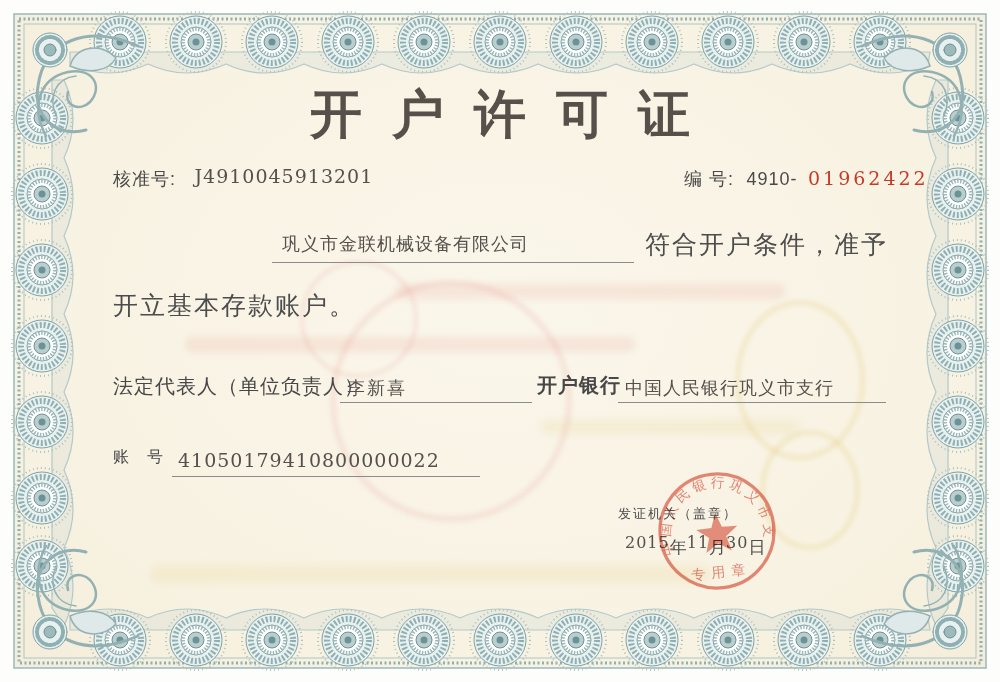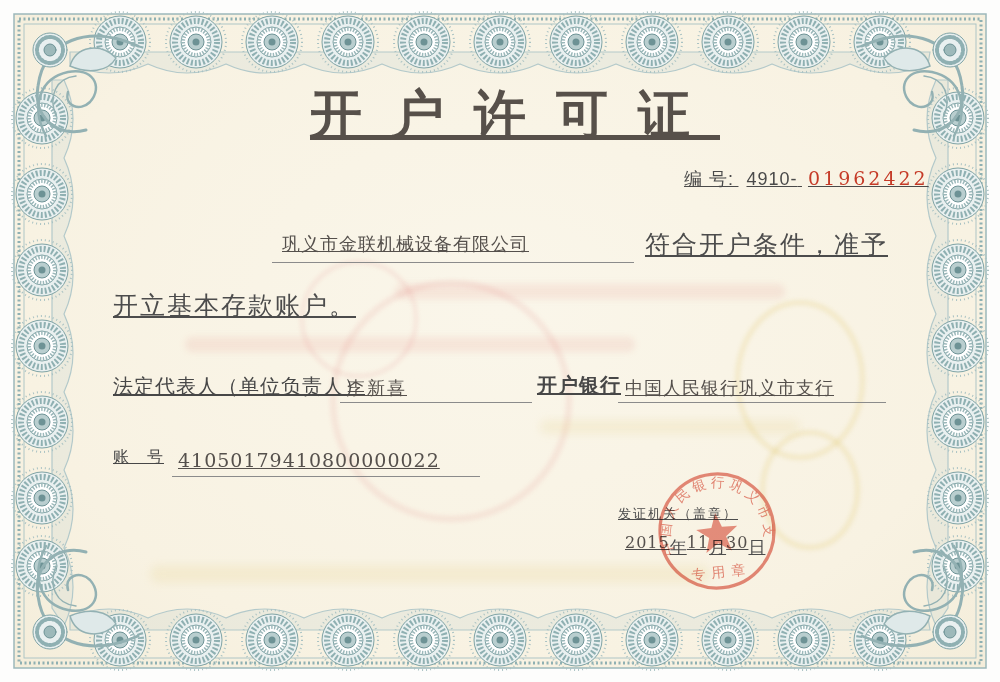--- a/index.html
+++ b/index.html
@@ -14,21 +14,21 @@
     background:radial-gradient(ellipse at 50% 45%, #faf6ea 0%, #f8f2e2 70%, #f4edda 100%);
   }
   .border-svg{position:absolute;left:0;top:0;width:1000px;height:682px;pointer-events:none;}
   
   .wm{position:absolute;pointer-events:none;}
   .wm-ring{border-radius:50%;border:6px solid rgba(228,130,130,.14);filter:blur(2px);}
   .wm-band{background:rgba(226,120,118,.13);filter:blur(3px);border-radius:8px;}
   .wm-yellow{border-radius:50%;border:5px solid rgba(222,196,96,.22);filter:blur(2px);}
   .wm-yellowband{background:rgba(223,199,110,.16);filter:blur(4px);border-radius:10px;}
   
-  .abs{position:absolute;text-decoration:underline;}
+  .abs{position:absolute;}
   .title{
     left:0;right:0;top:80px;text-align:center;
     font-family:"DejaVu Serif","Liberation Serif",serif;
     font-weight:bold;font-size:52px;color:#57504a;
     letter-spacing:30px;padding-left:30px;
   }
   .label{font-size:18px;color:#4a4a4a;letter-spacing:1px;}
   .value{font-family:"DejaVu Serif","Liberation Serif",serif;color:#55504c;}
   .u{position:absolute;height:1px;background:#8b8b8b;}
   .big{font-size:25px;letter-spacing:2px;color:#4c4c4c;font-weight:500;}
@@ -147,20 +147,24 @@
     <g transform="translate(0,682) scale(1,-1)">
         <use href="#cornerFlourish" x="12" y="12"></use>
       </g>
     <g transform="translate(1000,682) scale(-1,-1)">
         <use href="#cornerFlourish" x="12" y="12"></use>
       </g>
   </svg>
 
   <div class="abs title">开户许可证</div>
 
+  <div class="abs" style="left:113px;top:167px;">
+    <span class="label">核准号:</span>
+    <span class="value" style="font-size:19px;letter-spacing:1px;margin-left:14px;position:relative;top:-2px;">J4910045913201</span>
+  </div>
 
   <div class="abs" style="left:684px;top:167px;">
     <span class="label">编 号:</span>
     <span class="label" style="margin-left:8px;">4910-</span>
     <span class="serial-red" style="margin-left:6px;">01962422</span>
   </div>
 
   <div class="abs value" style="left:282px;top:232px;font-size:18px;letter-spacing:1px;">巩义市金联机械设备有限公司</div>
   <div class="u" style="left:272px;top:262px;width:362px;"></div>
   <div class="abs big" style="left:645px;top:228px;">符合开户条件，准予</div>

